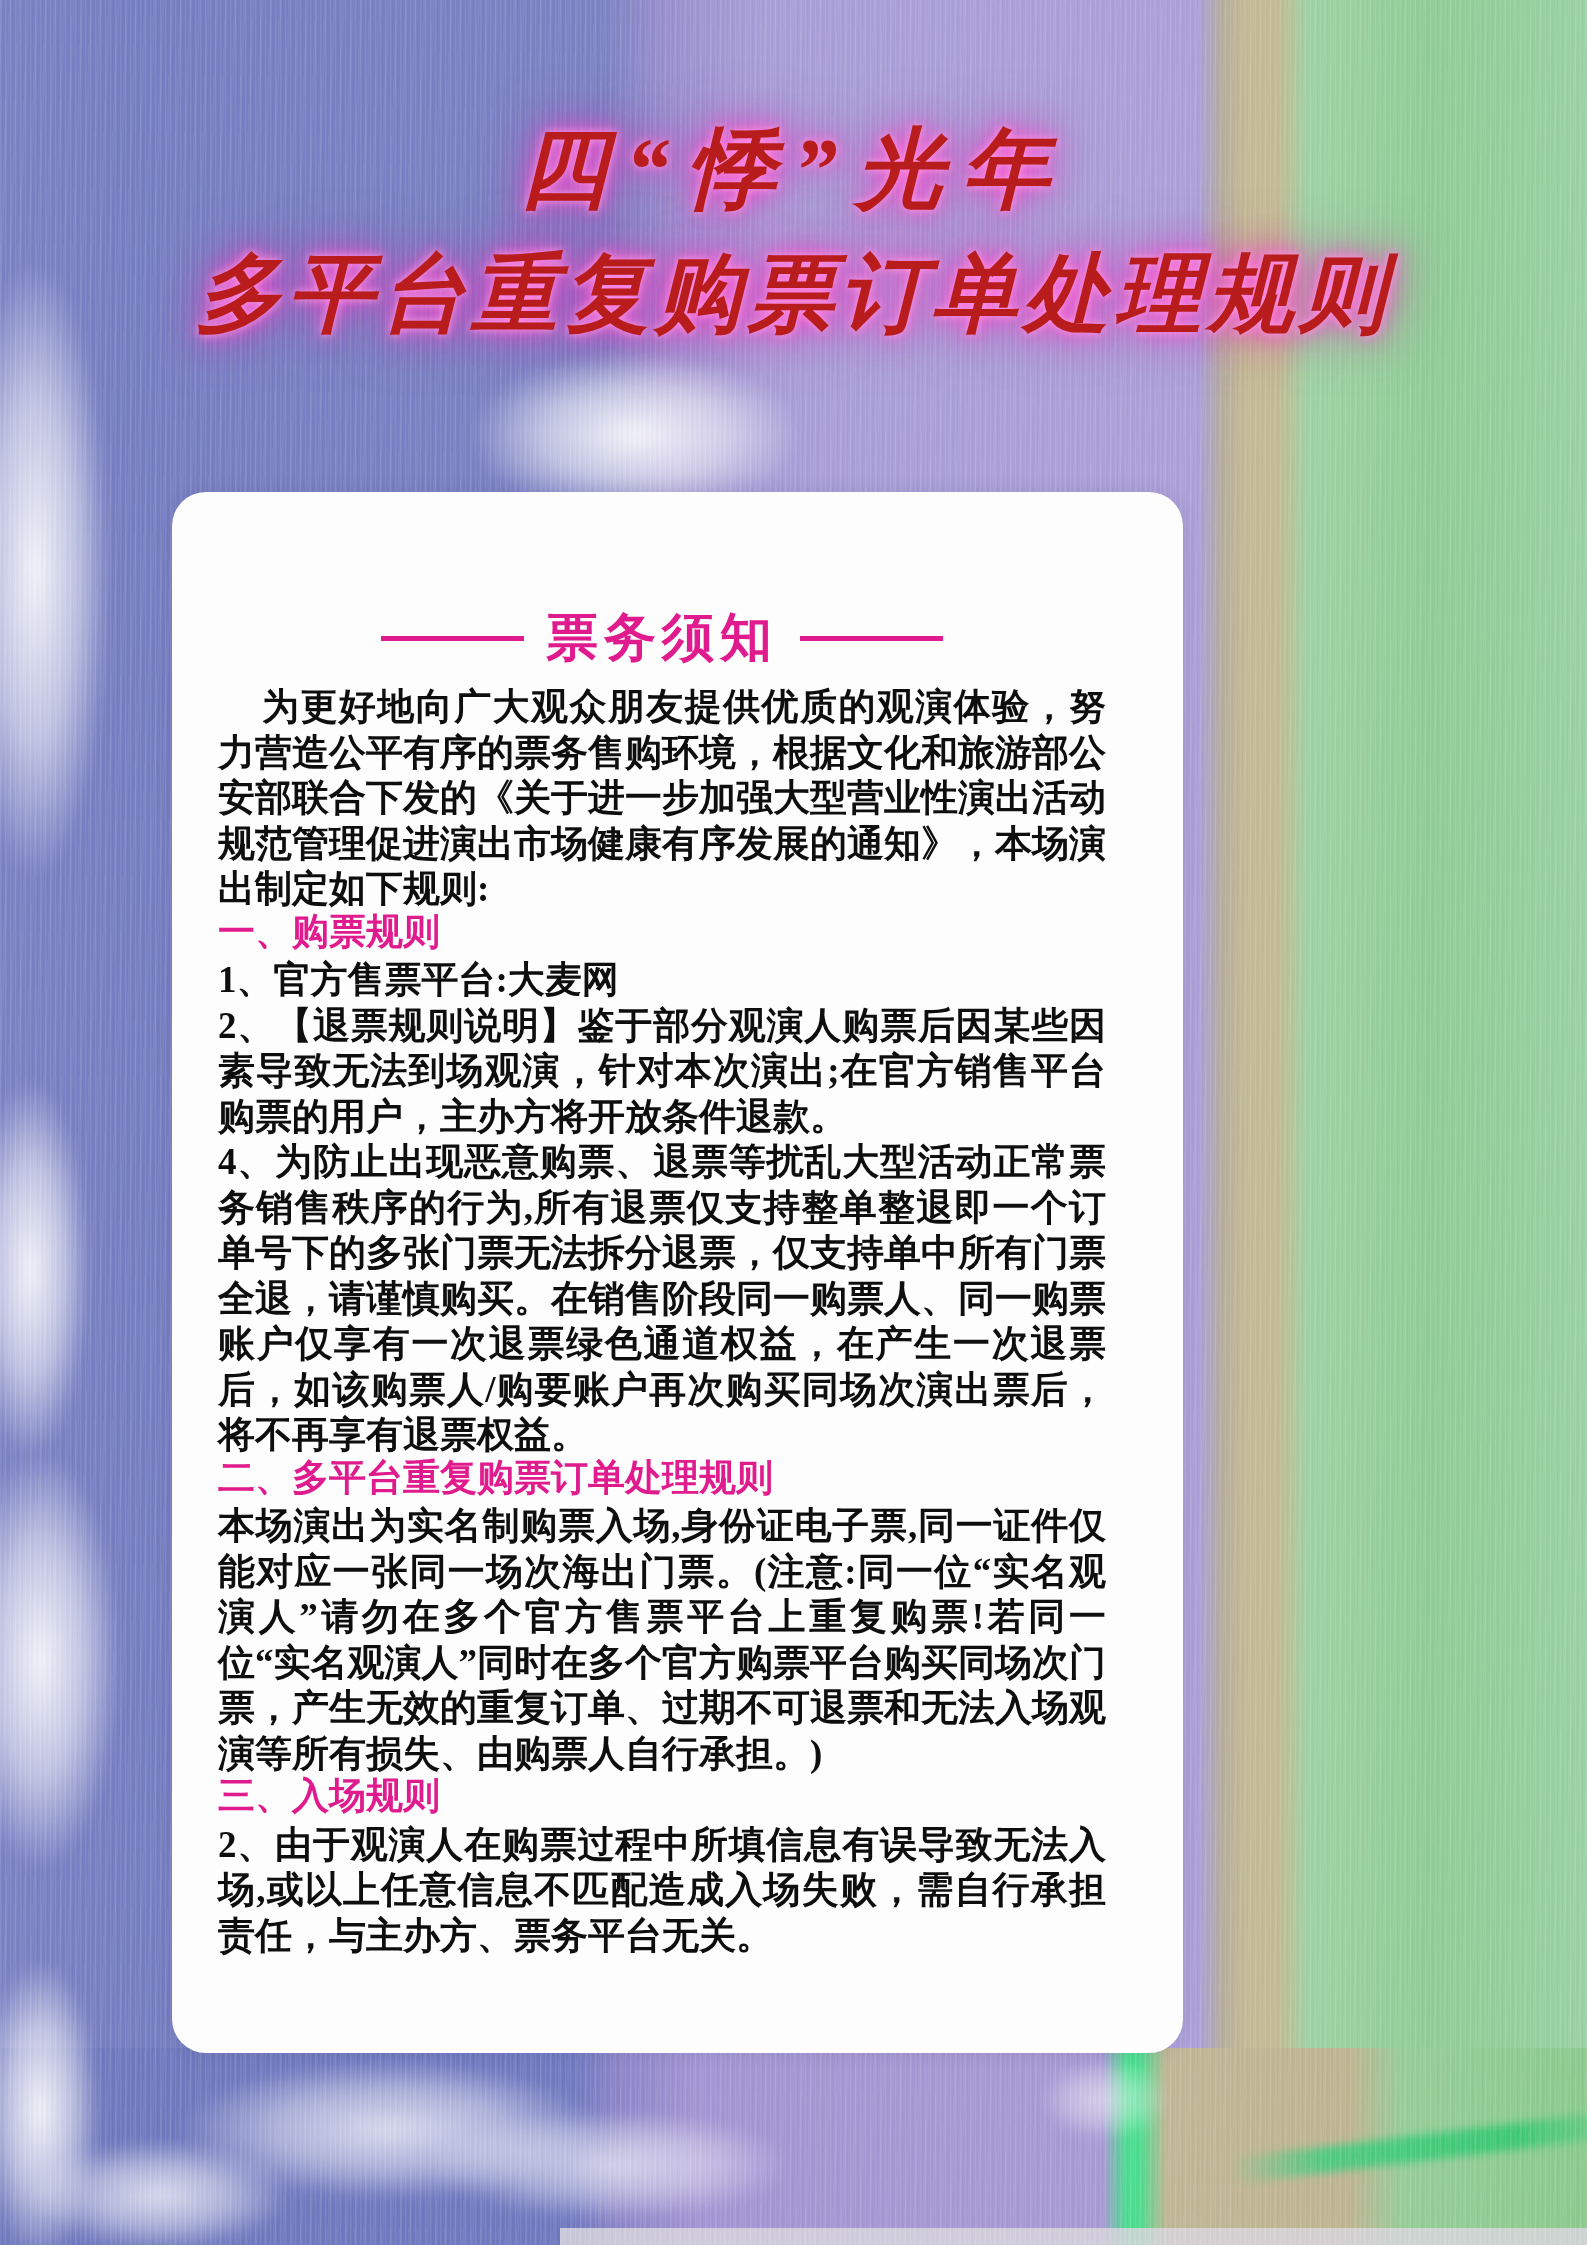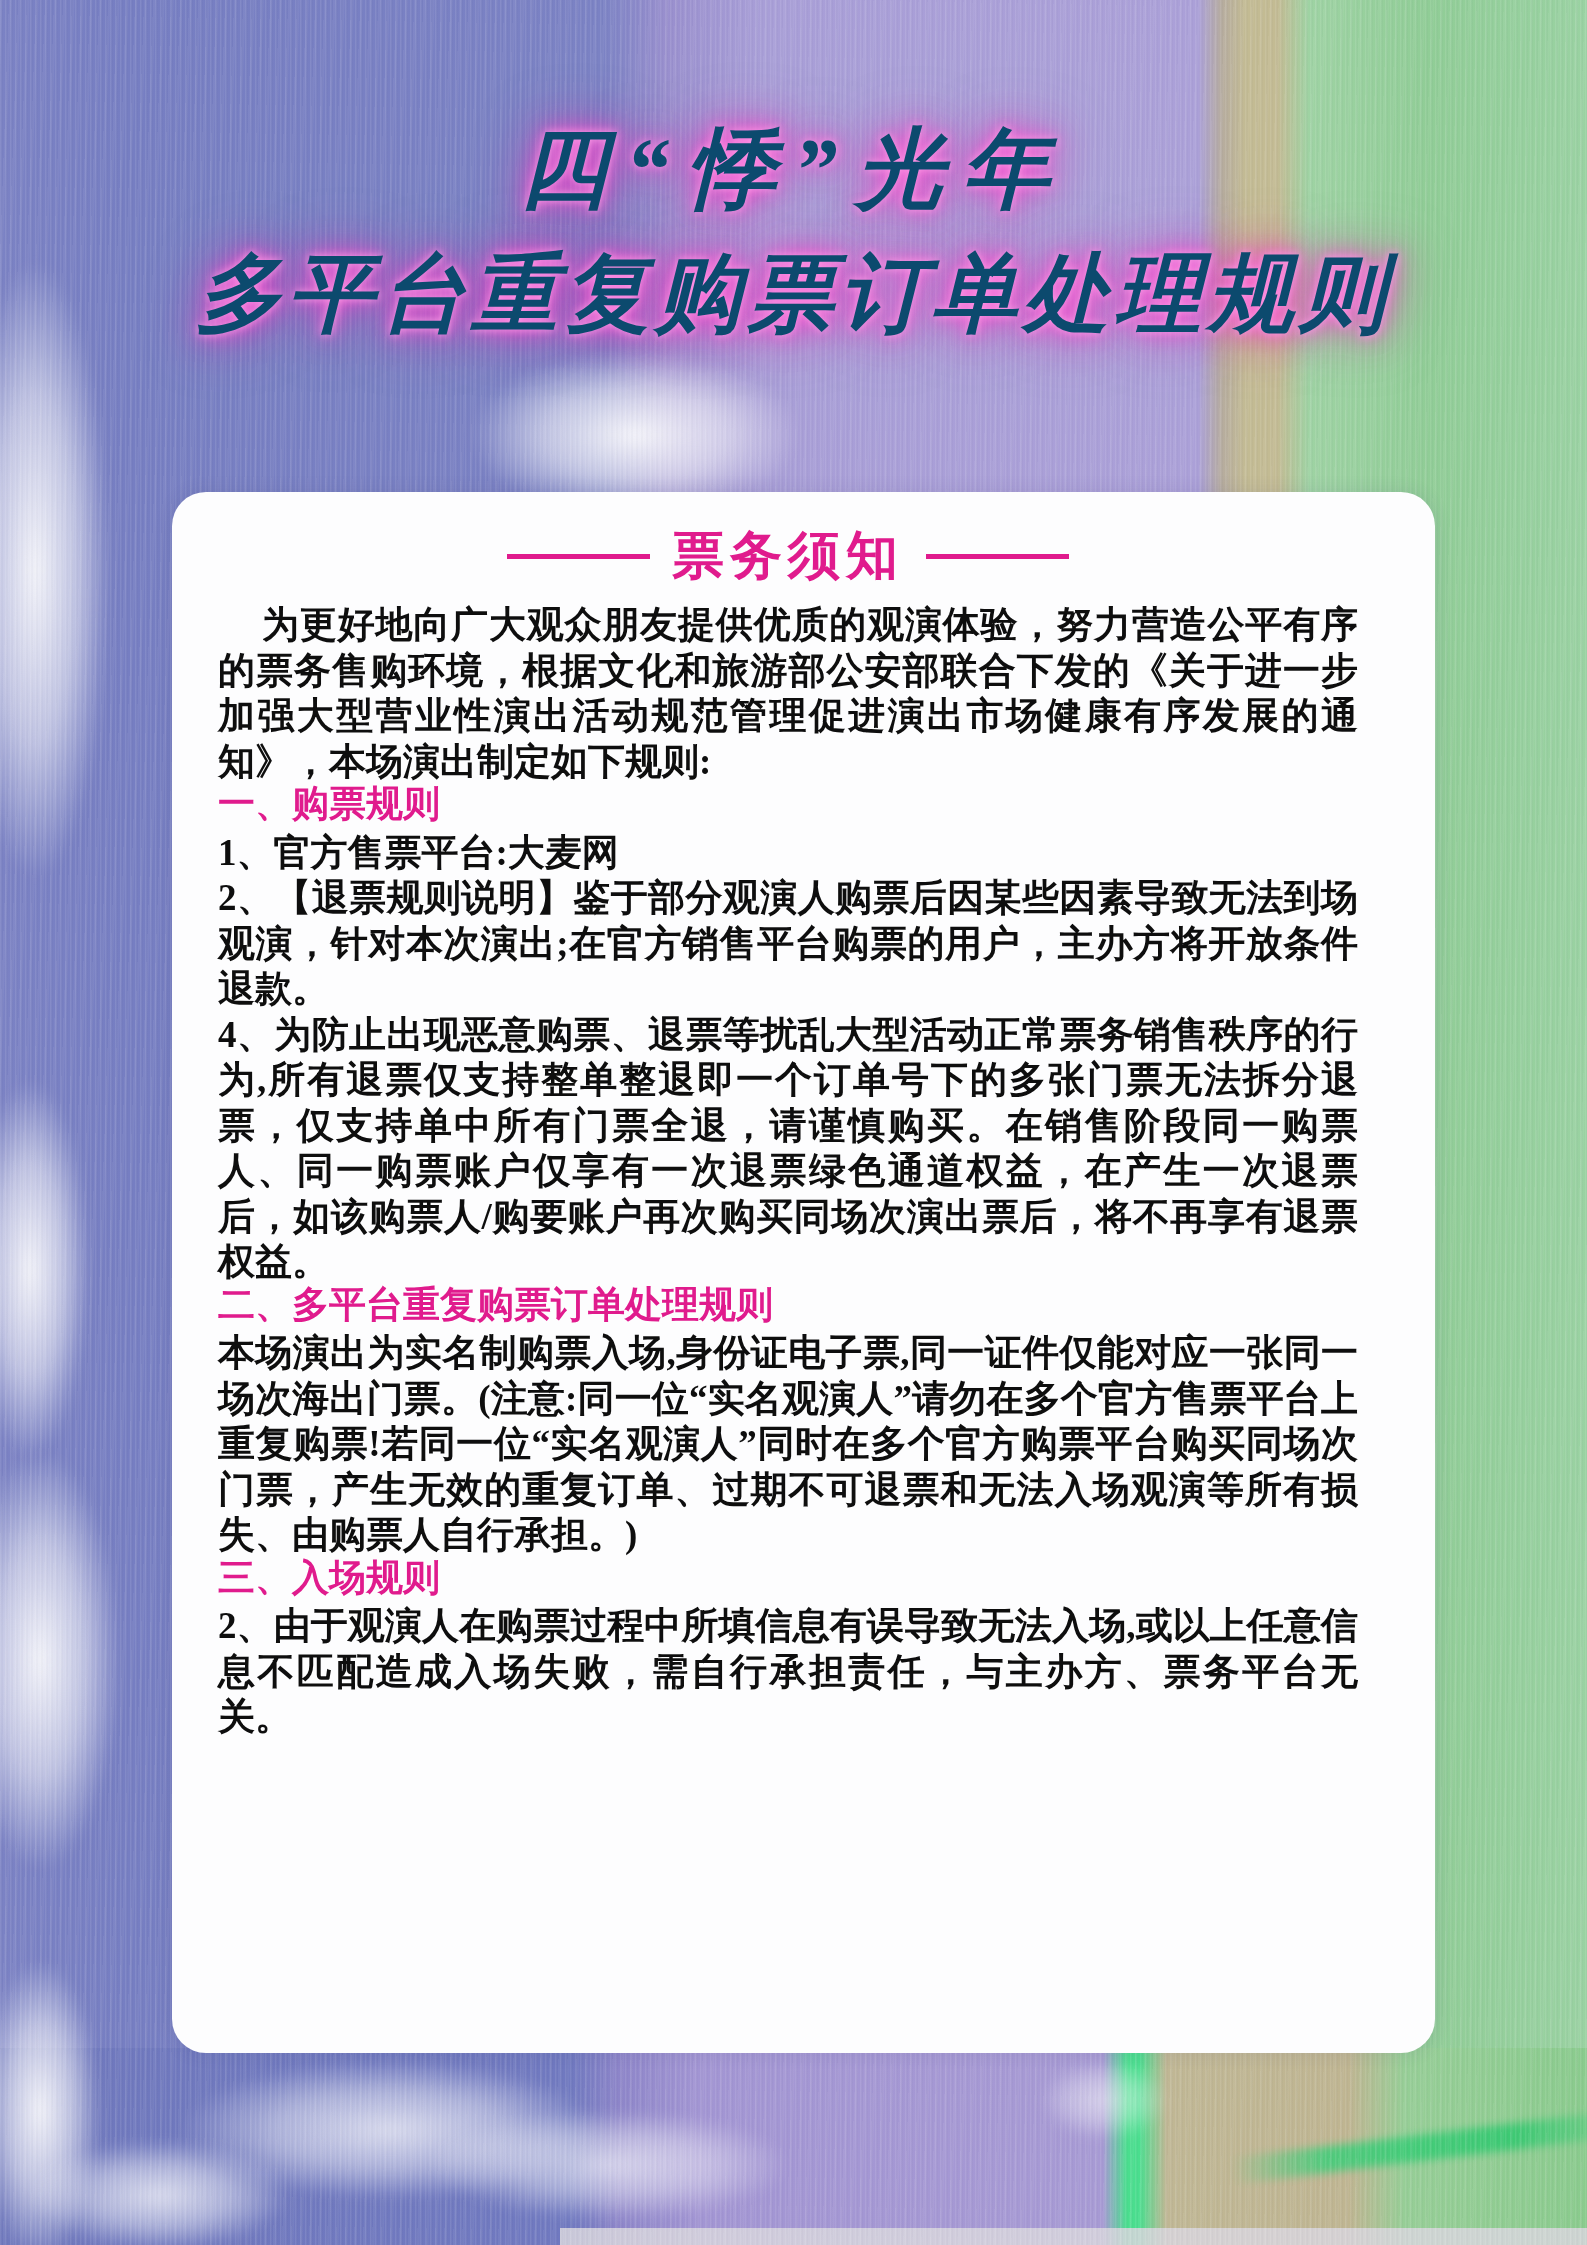--- a/index.html
+++ b/index.html
@@ -39,36 +39,36 @@
   }
   .texture{
     position:absolute;inset:0;
     background-image:
       repeating-linear-gradient(90deg, rgba(255,255,255,.09) 0px, rgba(255,255,255,.09) 1px, rgba(55,55,90,.05) 2px, rgba(0,0,0,0) 3px, rgba(0,0,0,0) 5px),
       repeating-linear-gradient(92deg, rgba(255,255,255,.05) 0px, rgba(255,255,255,.05) 2px, rgba(0,0,0,0) 3px, rgba(0,0,0,0) 9px);
   }
   
   .title{
     position:absolute;top:122px;left:0;width:100%;text-align:center;
-    color:#0c4a6e;font-style:italic;font-weight:bold;
+    color:#b91c1c;font-style:italic;font-weight:bold;
   }
   .title .glow{
     text-shadow:
       0 0 8px rgba(255,160,232,.95),
       0 0 18px rgba(255,90,214,.85),
       0 0 34px rgba(240,45,192,.75),
       0 0 58px rgba(228,22,178,.55);
   }
   .title-line1{font-size:88px;letter-spacing:18px;line-height:1.1;}
   .title-line2{font-size:86px;letter-spacing:6px;line-height:1.1;margin-top:28px;}
   
   .card{
-    position:absolute;left:172px;top:492px;width:1263px;height:1561px;
+    position:absolute;left:172px;top:492px;width:1011px;height:1561px;
     background:#fdfdfe;border-radius:34px;box-sizing:border-box;
-    padding:34px 77px 0 46px;overflow:hidden;
+    padding:116px 77px 0 46px;overflow:hidden;
     box-shadow:0 0 18px rgba(60,60,110,.12);
   }
   .notice-heading{
     display:flex;align-items:center;justify-content:center;gap:22px;
     color:#e01b8d;
   }
   .dash{width:143px;height:5px;background:#e01b8d;}
   .notice-title{
     font-size:52px;line-height:60px;font-weight:bold;letter-spacing:6px;white-space:nowrap;
   }

